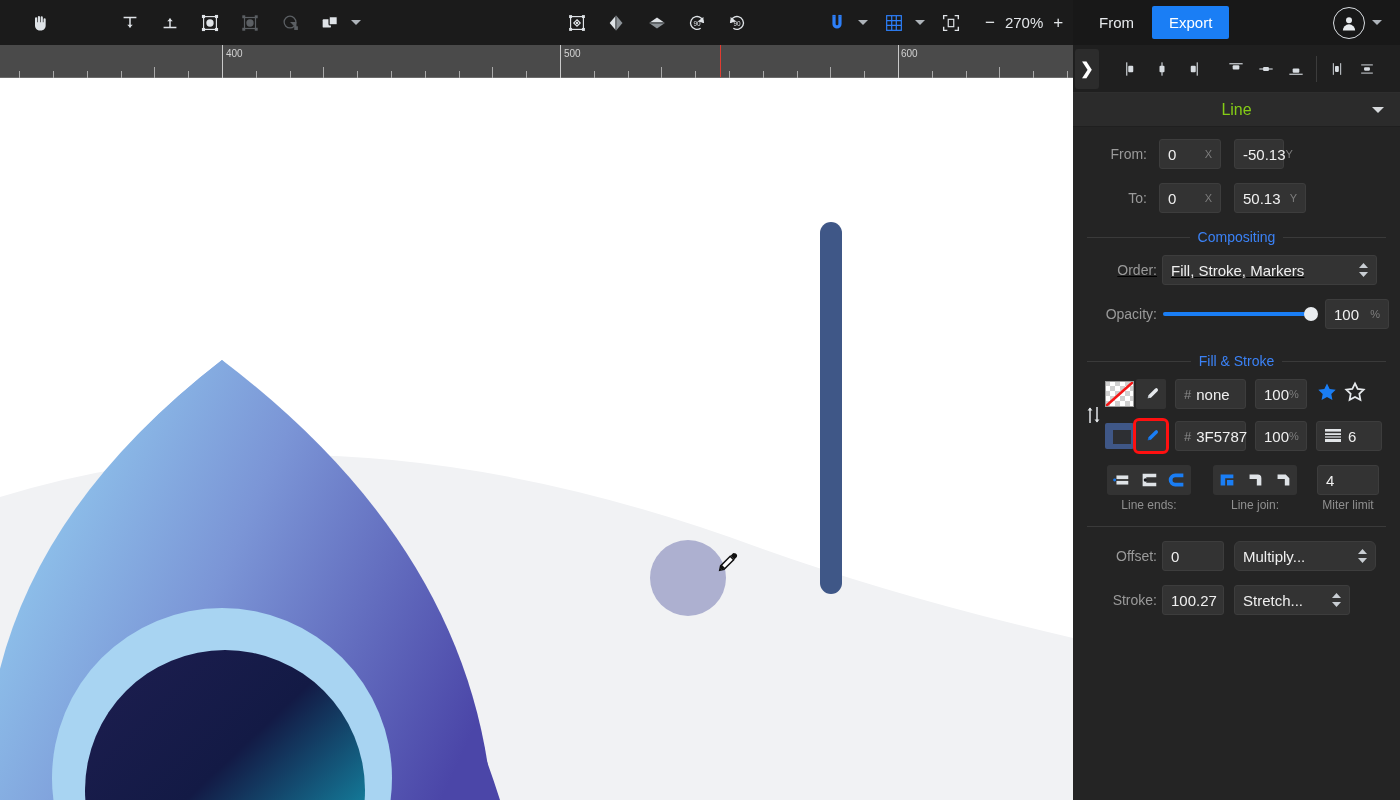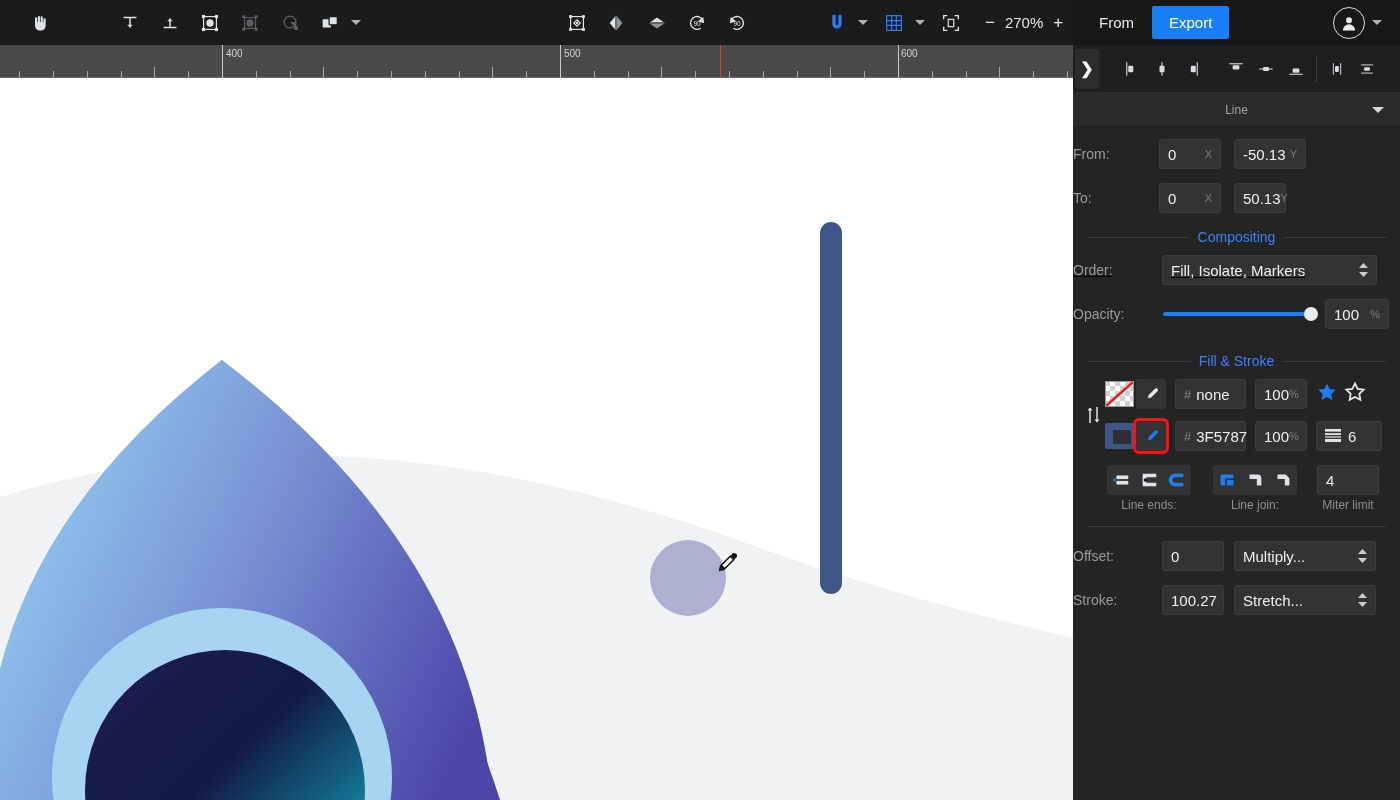--- a/index.html
+++ b/index.html
@@ -76,29 +76,29 @@
     display: flex; align-items: center; justify-content: center; color: #fff; cursor: pointer;
     font-size: 16px; font-weight: bold;
   }
   .al-btn { width: 30px; height: 34px; display: flex; align-items: center; justify-content: center; cursor: pointer; }
   .vsep { width: 1px; height: 26px; background: #3c3c3c; margin: 0 5px; }
 
   .sec-head {
     height: 34px; background: #2b2b2b; display: flex; align-items: center; justify-content: center;
     position: relative; cursor: pointer; border-bottom: 1px solid #1f1f1f;
   }
-  .sec-head span { color: #a3a3a3; font-size: 12px; }
+  .sec-head span { color: #84cc16; font-size: 16px; }
   .sec-head .chev {
     position: absolute; right: 16px; width: 0; height: 0;
     border-left: 6px solid transparent; border-right: 6px solid transparent; border-top: 6px solid #d6d9dc;
   }
 
   .body { padding: 0; }
   .row { display: flex; align-items: center; height: 34px; margin-top: 10px; }
-  .lbl { color: #9a9a9a; font-size: 14px; }
+  .lbl { color: #9a9a9a; font-size: 14px; text-align: right; }
   .field {
     background: #333333; border: 1px solid #3d3d3d; border-radius: 3px; height: 30px;
     display: flex; align-items: center; padding: 0 8px; color: #f0f0f0; font-size: 15px;
     cursor: text;
   }
   .field .suffix { margin-left: auto; color: #7d7d7d; font-size: 11px; }
   .field .prefix { color: #8a8a8a; font-size: 13px; margin-right: 5px; }
   .field.ph { color: #6d6d6d; }
 
   .divider-label {
@@ -443,47 +443,47 @@
       <span>Line</span>
       <div class="chev"></div>
     </div>
     <div class="body">
       <div class="row">
         <div class="lbl" style="width:74px;">From:</div>
         <div class="field" style="width:62px; margin-left:12px;">
           <span>0</span>
           <span class="suffix">X</span>
         </div>
-        <div class="field" style="width:72px; margin-left:13px;justify-content:flex-end;">
+        <div class="field" style="width:50px; margin-left:13px;">
           <span>-50.13</span>
           <span class="suffix">Y</span>
         </div>
       </div>
       <div class="row">
         <div class="lbl" style="width:74px;">To:</div>
         <div class="field" style="width:62px; margin-left:12px;">
           <span>0</span>
           <span class="suffix">X</span>
         </div>
-        <div class="field" style="width:52px; margin-left:13px;">
+        <div class="field" style="width:72px; margin-left:13px;">
           <span>50.13</span>
           <span class="suffix">Y</span>
         </div>
       </div>
     </div>
 
 
     <div class="divider-label">
       <span>Compositing</span>
     </div>
 
     <div class="row" style="margin-top:8px;text-decoration:underline;">
       <div class="lbl" style="width:84px;">Order:</div>
       <div class="select" style="width:215px; margin-left:5px;">
-        <span>Fill, Isolate, Markers</span>
+        <span>Fill, Stroke, Markers</span>
         <span class="spin">
           <svg width="9" height="14" viewBox="0 0 9 14">
               <path d="M4.5 0 L9 5 L0 5 Z" fill="#c9ced3"></path>
               <path d="M4.5 14 L0 9 L9 9 Z" fill="#c9ced3"></path>
             </svg>
         </span>
       </div>
     </div>
 
 
@@ -661,37 +661,37 @@
     </div>
 
     <div class="hr" style="margin-top:14px;"></div>
 
 
     <div class="row">
       <div class="lbl" style="width:84px;">Offset:</div>
       <div class="field" style="width:62px; margin-left:5px;">
         <span>0</span>
       </div>
-      <div class="select" style="width:142px; margin-left:10px;">
+      <div class="select" style="width:142px; margin-left:10px;border-radius:6px;">
         <span>Multiply...</span>
         <span class="spin">
           <svg width="9" height="14" viewBox="0 0 9 14">
               <path d="M4.5 0 L9 5 L0 5 Z" fill="#c9ced3"></path>
               <path d="M4.5 14 L0 9 L9 9 Z" fill="#c9ced3"></path>
             </svg>
         </span>
       </div>
     </div>
 
     <div class="row">
       <div class="lbl" style="width:84px;">Stroke:</div>
       <div class="field" style="width:62px; margin-left:5px;">
         <span>100.27</span>
       </div>
-      <div class="select" style="width:142px; margin-left:10px;">
+      <div class="select" style="width:116px; margin-left:10px;">
         <span>Stretch...</span>
         <span class="spin">
           <svg width="9" height="14" viewBox="0 0 9 14">
               <path d="M4.5 0 L9 5 L0 5 Z" fill="#c9ced3"></path>
               <path d="M4.5 14 L0 9 L9 9 Z" fill="#c9ced3"></path>
             </svg>
         </span>
       </div>
     </div>
 

